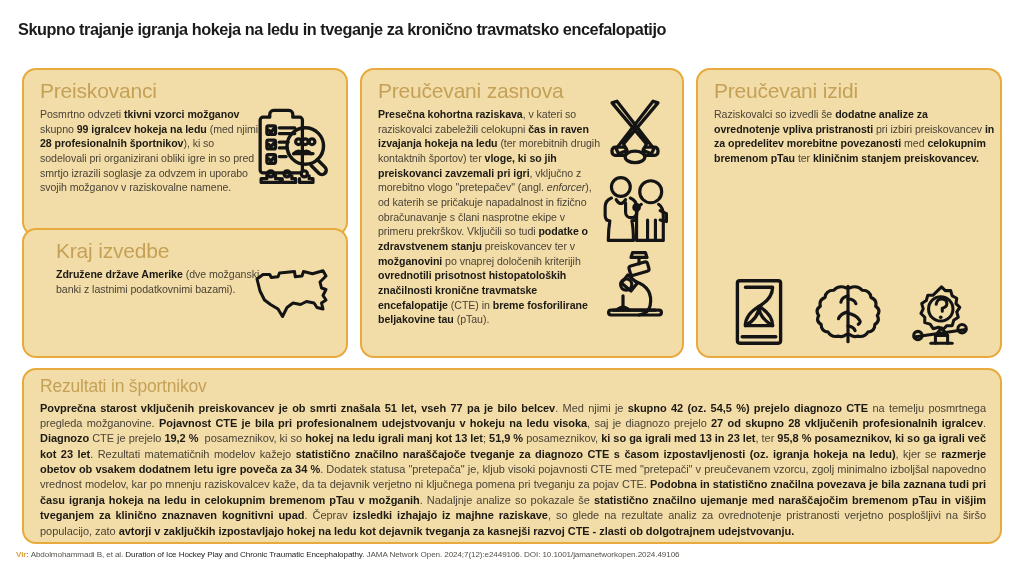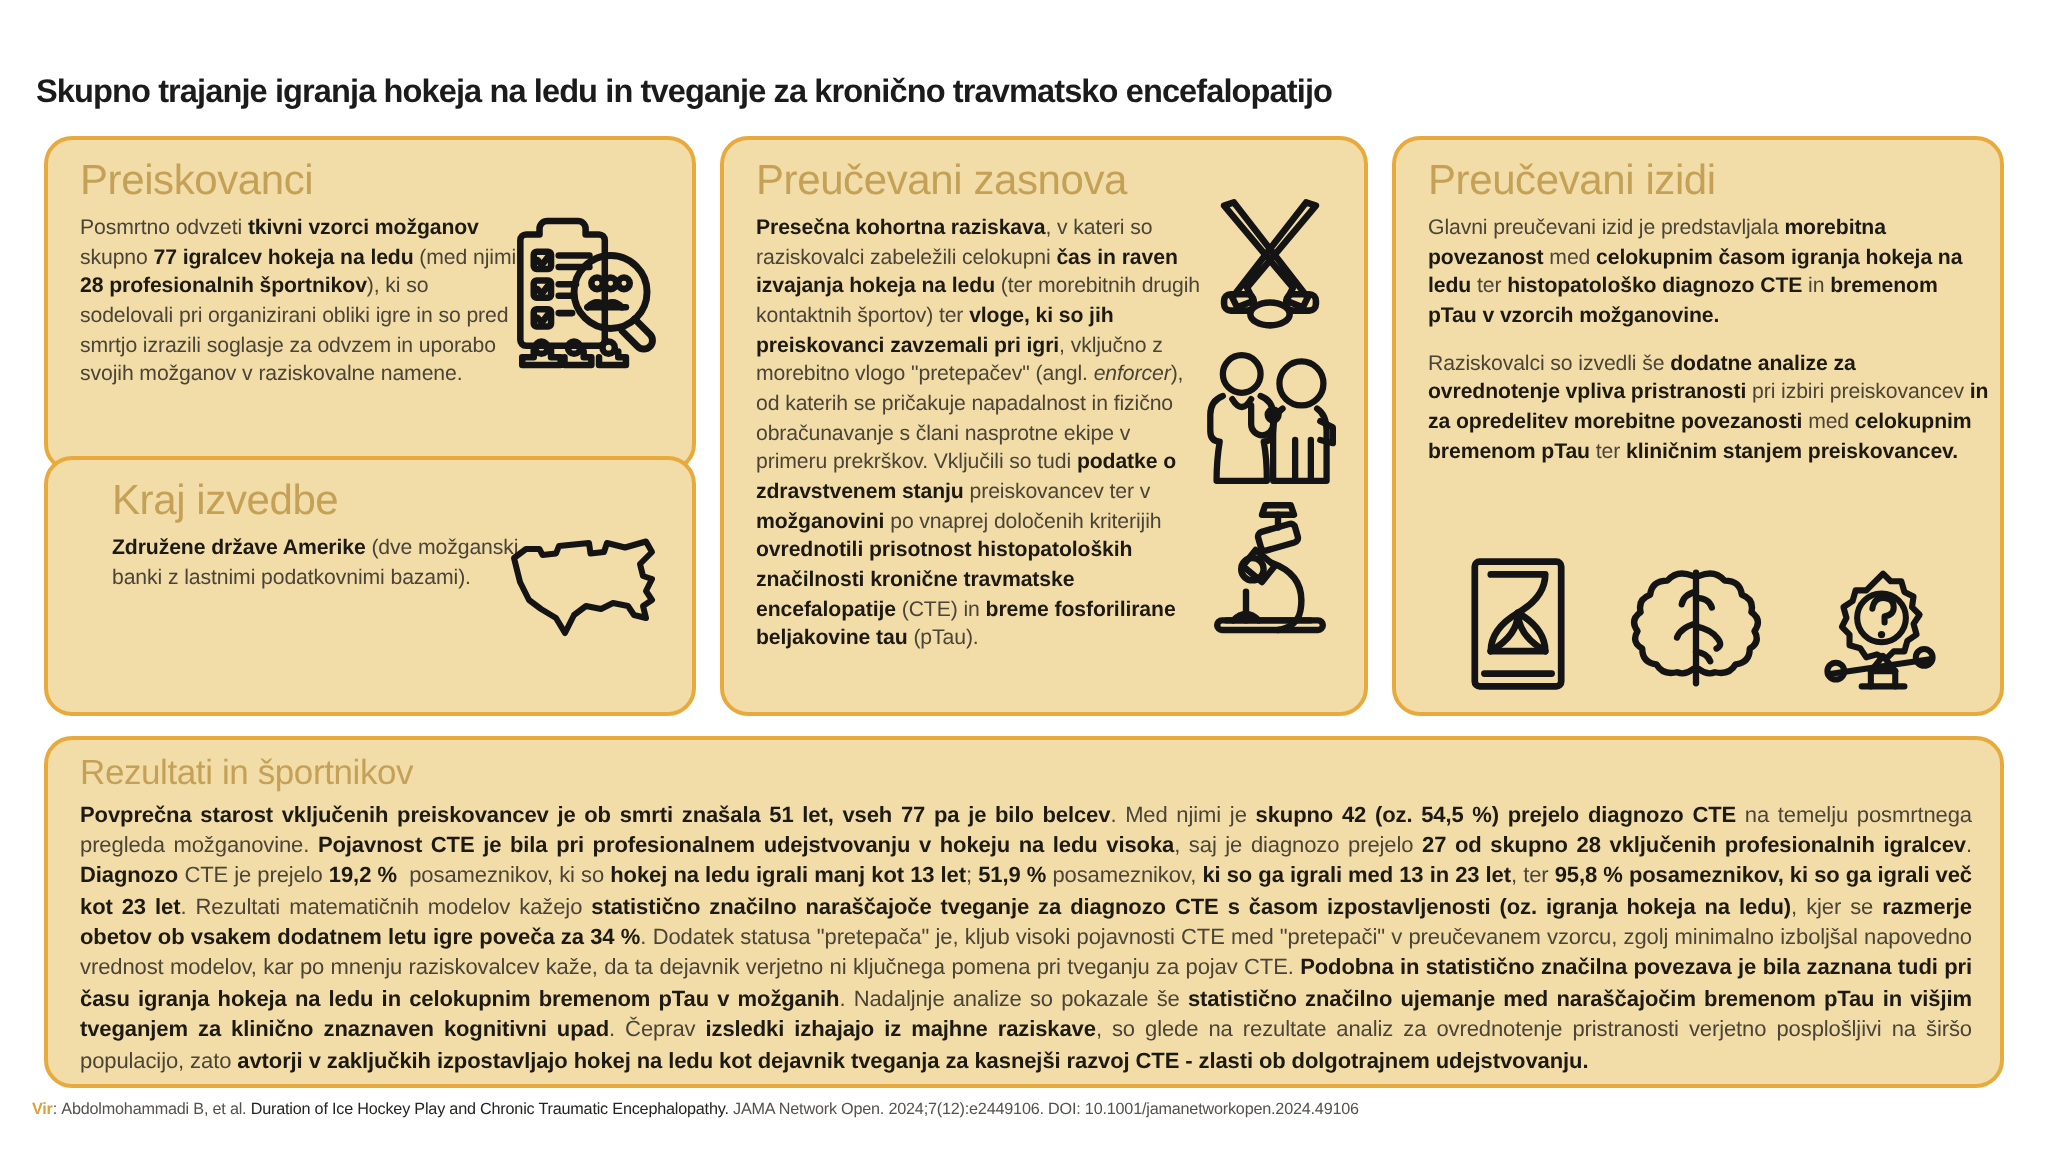--- a/index.html
+++ b/index.html
@@ -9,21 +9,21 @@
     height: 576px;
     background: #ffffff;
     font-family: "Liberation Sans", sans-serif;
     overflow: hidden;
     position: relative;
   }
 
   
   #header {
     position: absolute;
-    left: 0; top: 17px;
+    left: 0; top: 0;
     width: 1024px; height: 60px;
     display: flex;
     align-items: center;
     justify-content: space-between;
     padding: 0 14px 0 18px;
   }
   #page-title {
     font-size: 16.3px;
     font-weight: bold;
     color: #1b1b1b;
@@ -117,21 +117,21 @@
 </style>
 </head>
 <body>
 
 <div id="header">
   <div id="page-title">Skupno trajanje igranja hokeja na ledu in tveganje za kronično travmatsko encefalopatijo</div>
 </div>
 
 <section class="panel" id="panel-subjects">
   <h2 class="panel-head">Preiskovanci</h2>
-  <div class="panel-body">Posmrtno odvzeti <b>tkivni vzorci možganov</b> skupno <b>77 igralcev hokeja na ledu</b> (med njimi <b>28 profesionalnih športnikov</b>), ki so sodelovali pri organizirani obliki igre in so pred smrtjo izrazili soglasje za odvzem in uporabo svojih možganov v raziskovalne namene.</div>
+  <div class="panel-body">Posmrtno odvzeti <b>tkivni vzorci možganov</b> skupno <b>99 igralcev hokeja na ledu</b> (med njimi <b>28 profesionalnih športnikov</b>), ki so sodelovali pri organizirani obliki igre in so pred smrtjo izrazili soglasje za odvzem in uporabo svojih možganov v raziskovalne namene.</div>
   <div class="icons" id="icons-subjects">
     <svg class="ic" width="96" height="96" viewBox="0 0 100 100" fill="none" stroke="#141414" stroke-width="3.4" stroke-linejoin="round" stroke-linecap="round">
       <path d="M41 13 h10 a4 4 0 0 1 4 4 v3 h7 a3 3 0 0 1 3 3 v52 a3 3 0 0 1 -3 3 H24 a3 3 0 0 1 -3 -3 V23 a3 3 0 0 1 3 -3 h7 v-3 a4 4 0 0 1 4 -4 z"></path>
       <rect x="28" y="29" width="9" height="9" rx="1.5"></rect>
       <path d="M30 33.5 l2.2 2.4 l3.4 -4.4"></path>
       <path d="M41 31 h16"></path>
         <path d="M41 37 h16"></path>
       <rect x="28" y="44" width="9" height="9" rx="1.5"></rect>
       <path d="M30 48.5 l2.2 2.4 l3.4 -4.4"></path>
       <path d="M41 46 h9"></path>
@@ -201,21 +201,20 @@
       <path d="M18 80 h52"></path>
       <path d="M22 80 q8 -8 16 0"></path>
       <rect x="12" y="80" width="66" height="6" rx="3"></rect>
     </svg>
   </div>
 </section>
 
 <section class="panel" id="panel-outcomes">
   <h2 class="panel-head">Preučevani izidi</h2>
   <div class="panel-body">
-    <p>Glavni preučevani izid je predstavljala <b>morebitna povezanost</b> med <b>celokupnim časom igranja hokeja na ledu</b> ter <b>histopatološko diagnozo CTE</b> in <b>bremenom pTau v vzorcih možganovine.</b></p>
     <p>Raziskovalci so izvedli še <b>dodatne analize za ovrednotenje vpliva pristranosti</b> pri izbiri preiskovancev <b>in za opredelitev morebitne povezanosti</b> med <b>celokupnim bremenom pTau</b> ter <b>kliničnim stanjem preiskovancev.</b></p>
   </div>
   <div class="icons" id="icons-outcomes">
     <svg class="ic" width="58" height="72" viewBox="0 0 70 90" fill="none" stroke="#141414" stroke-width="4.2" stroke-linejoin="round" stroke-linecap="round">
       <rect x="8" y="6" width="54" height="78" rx="3"></rect>
       <path d="M18 14 h34 q0 14 -17 24 q-17 10 -17 24 h34 q0 -14 -17 -24"></path>
       <path d="M18 62 q17 -10 17 -24"></path>
       <path d="M35 38 q0 14 17 24"></path>
       <path d="M14 76 h42"></path>
     </svg>

